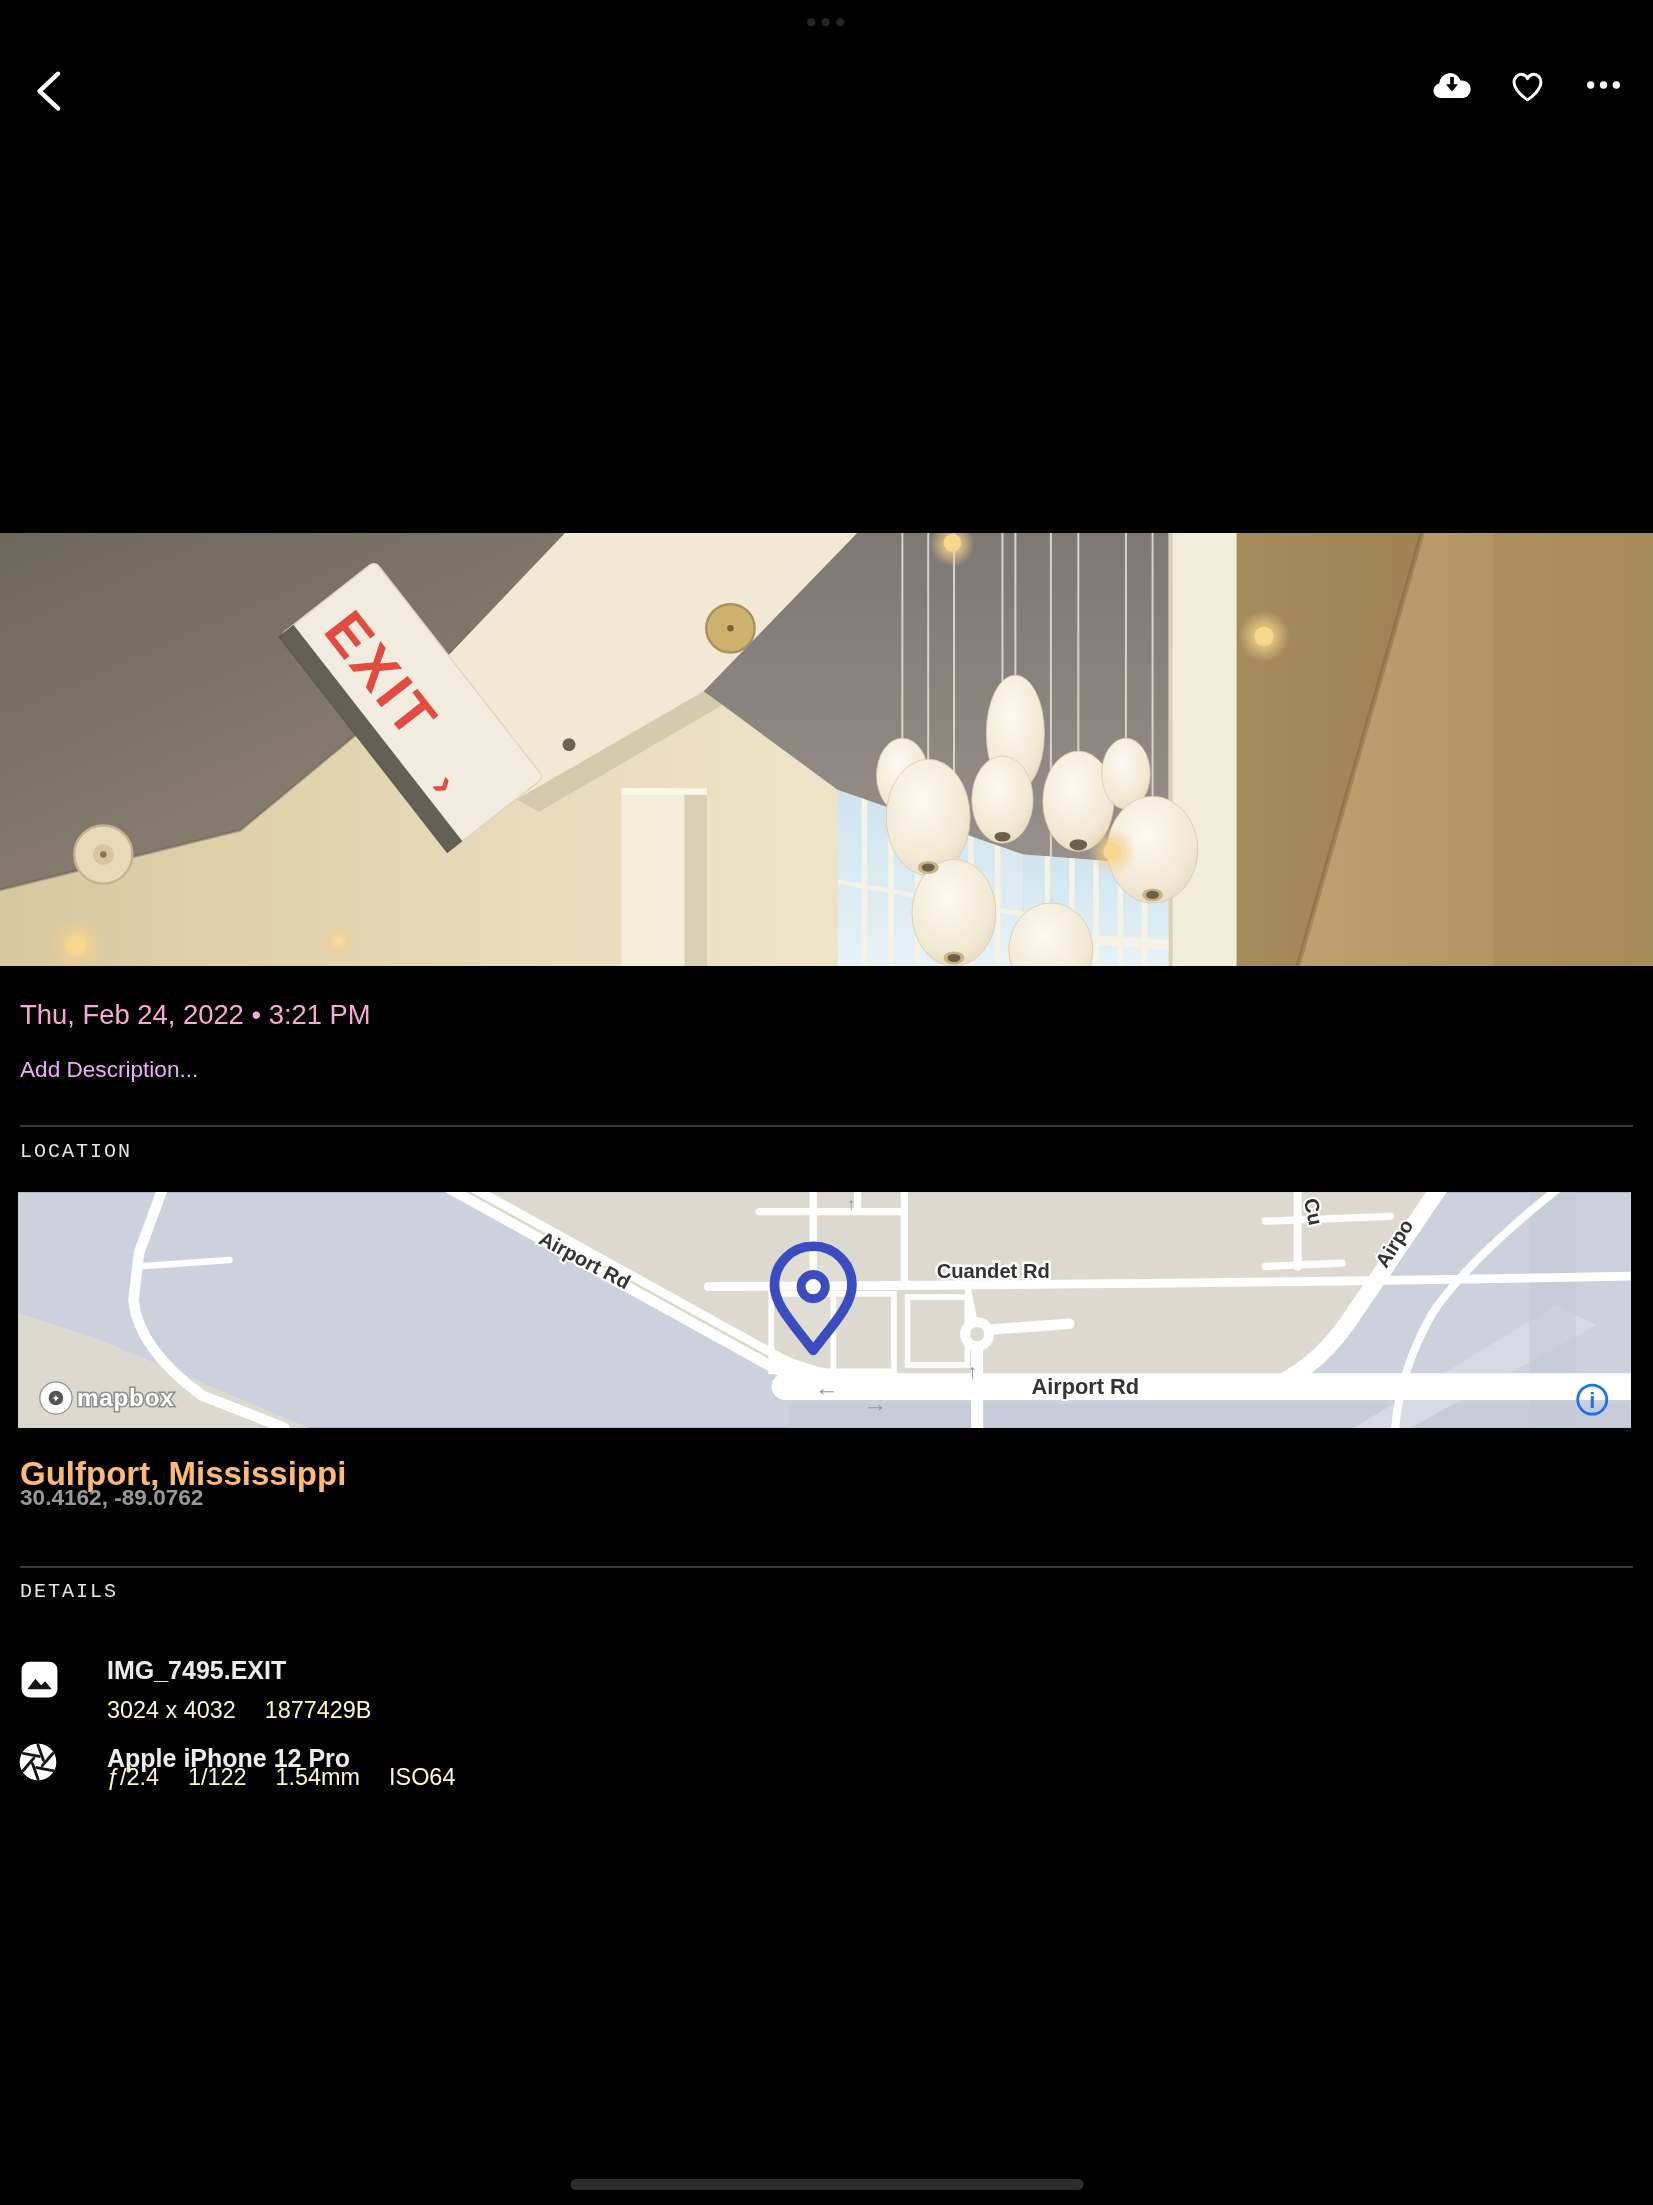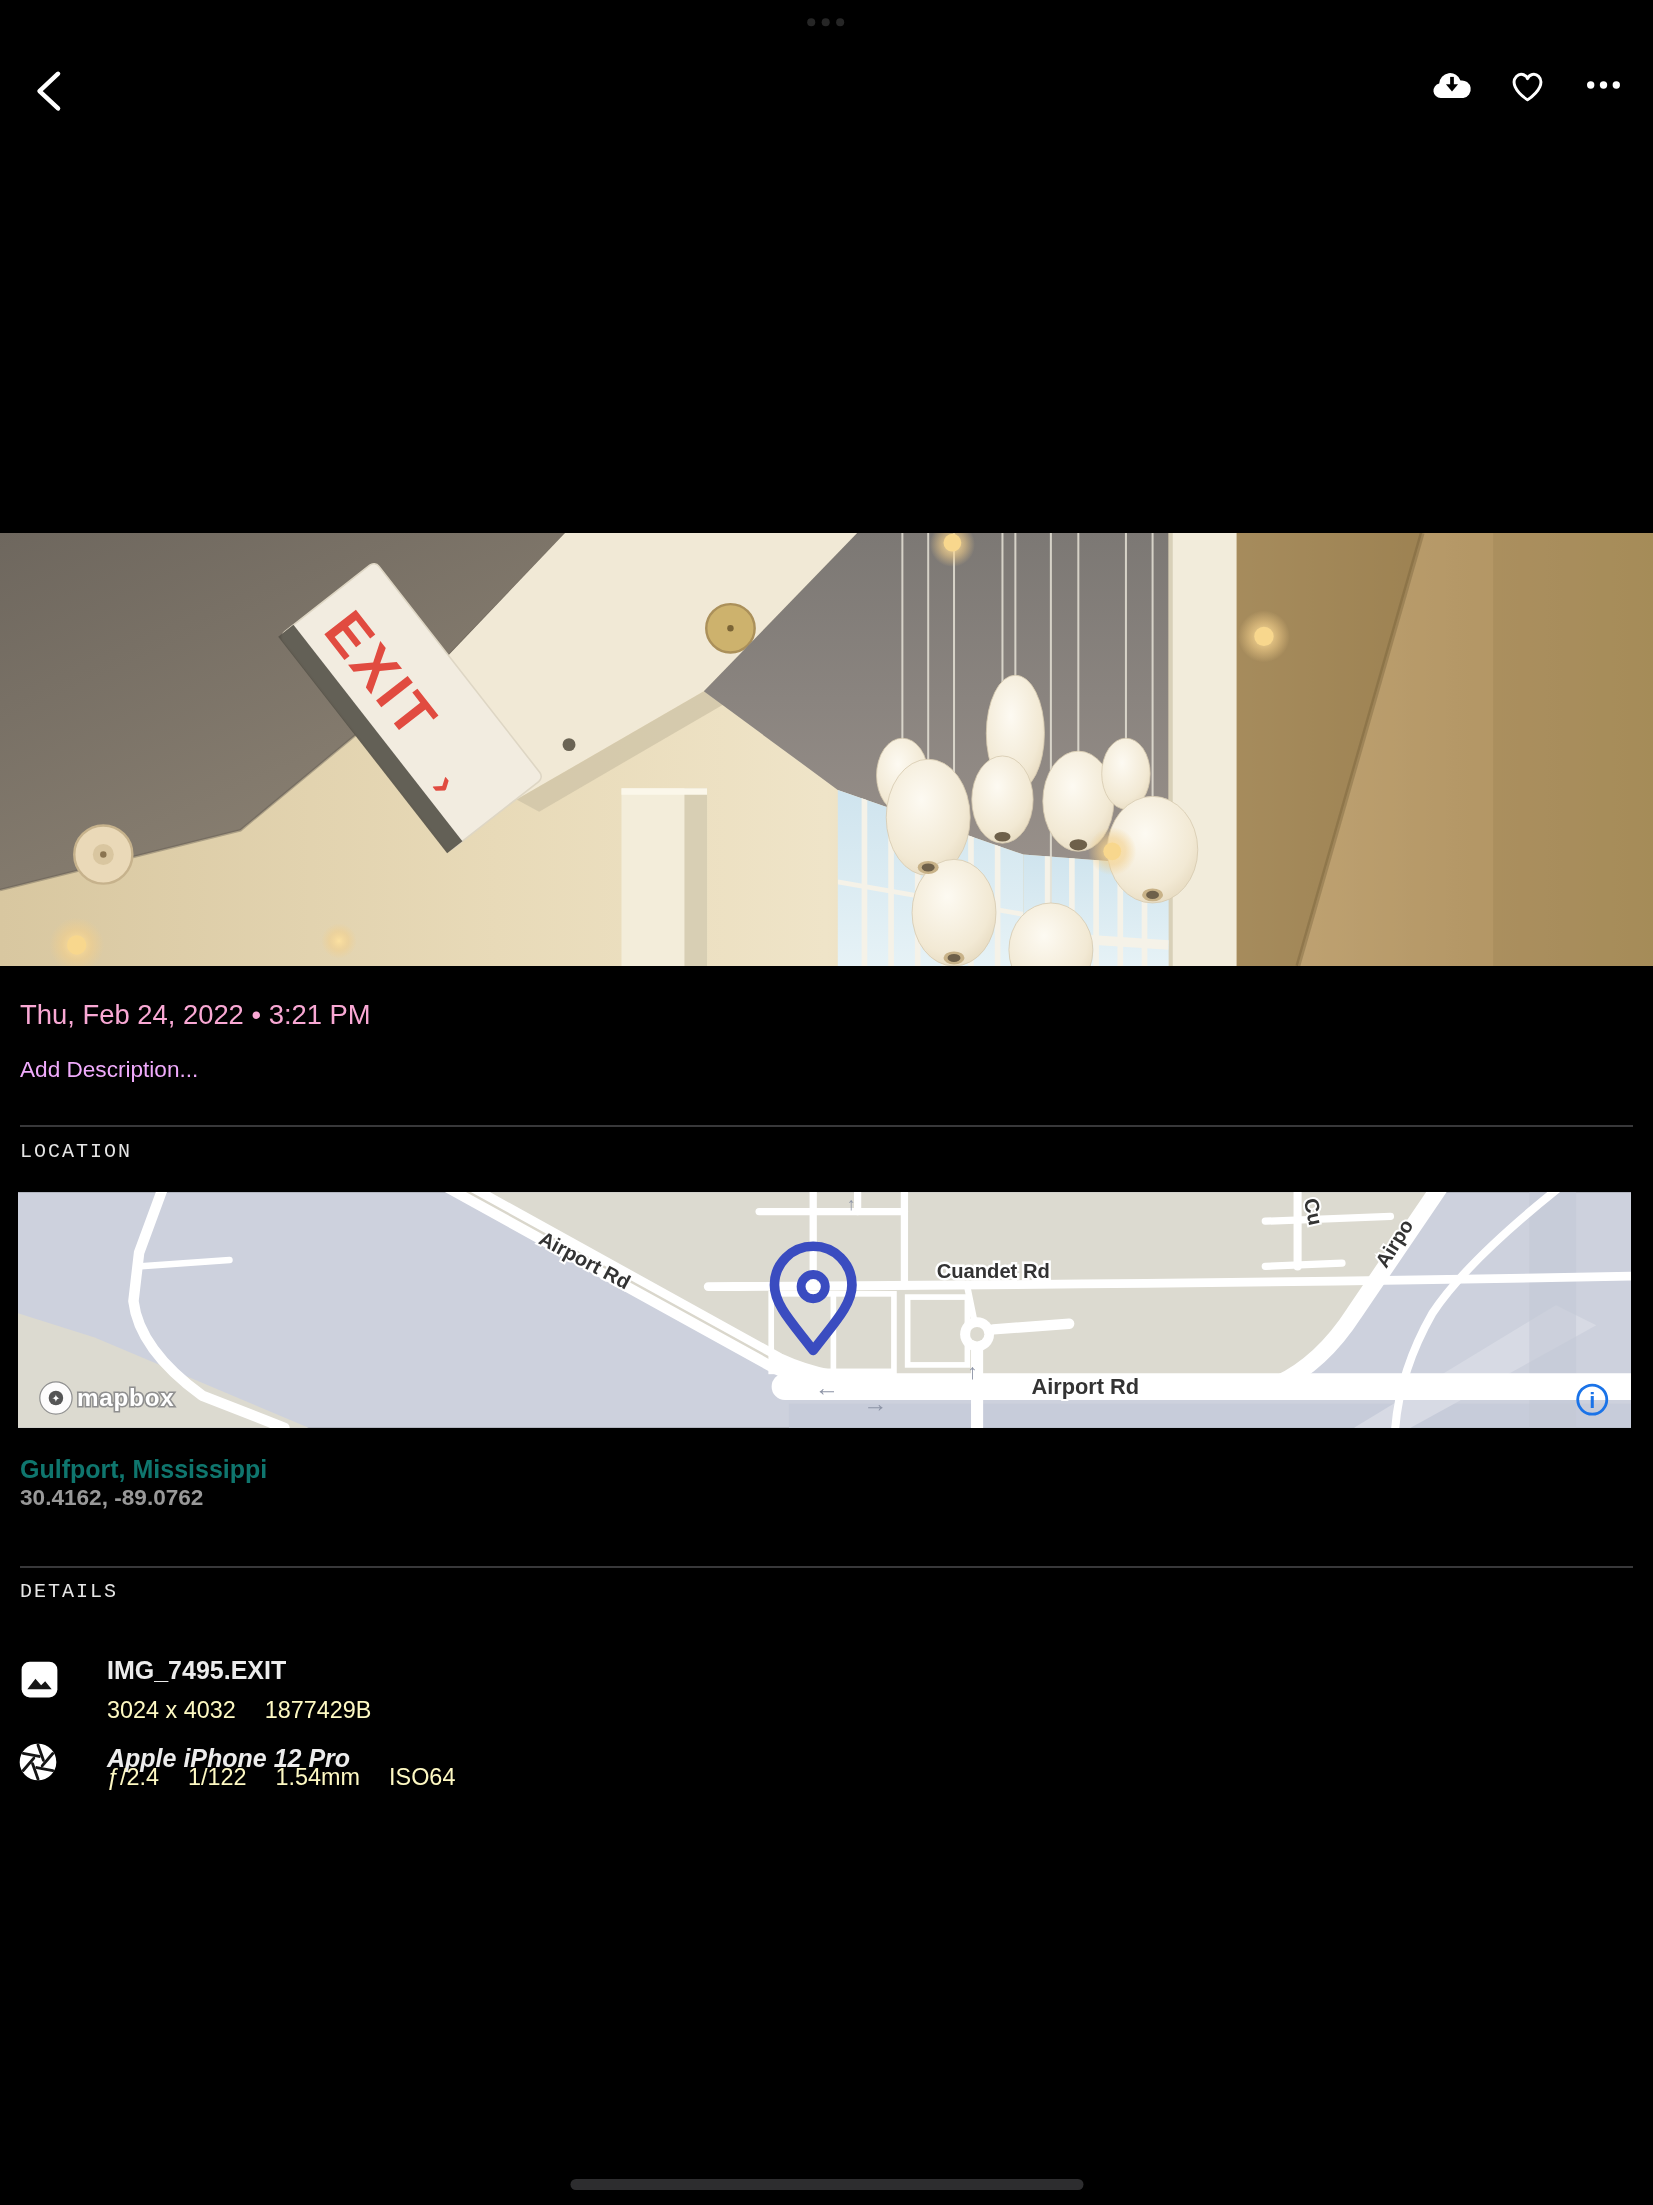--- a/index.html
+++ b/index.html
@@ -3,21 +3,21 @@
 <meta charset="utf-8">
 <style>
   html,body{margin:0;padding:0;background:#000;}
   body{font-family:"Liberation Sans", sans-serif;}
   #screen{position:relative;width:1653px;height:2205px;background:#000;overflow:hidden;}
   .abs{position:absolute;}
   .divider{position:absolute;left:20px;right:20px;height:1.6px;background:#38383a;}
   .sec-header{position:absolute;left:20px;font-size:20px;letter-spacing:2px;color:#e5e5e5;font-weight:400;font-family:Liberation Mono, monospace;}
   .date-line{position:absolute;left:20px;font-size:27.4px;color:#f9a8d4;font-weight:500;}
   .desc-line{position:absolute;left:20px;font-size:22.6px;color:#f0abfc;}
-  .place{position:absolute;left:20px;font-size:25px;color:#0f766e;font-weight:700;}
+  .place{position:absolute;left:20px;font-size:33px;color:#fdba74;font-weight:700;}
   .coords{position:absolute;left:20px;font-size:22.6px;color:#999;font-weight:bold;}
   .item-title{position:absolute;left:107px;font-size:25px;color:#ececec;font-weight:700;}
   .item-sub{position:absolute;left:107px;font-size:23.4px;color:#fef9c3;}
   .item-sub span{margin-right:29px;}
   .home-indicator{position:absolute;left:50%;transform:translateX(-50%);top:2179px;width:513px;height:10.5px;border-radius:5.7px;background:#2d2d2f;}
   svg{display:block;}
   text{font-family:"Liberation Sans", sans-serif;}
 </style>
 </head>
 <body>
@@ -319,20 +319,20 @@
           <line x1="24" y1="3.5" x2="30.5" y2="22"></line>
         </g>
       <g transform="rotate(240 24 24)">
           <line x1="24" y1="3.5" x2="30.5" y2="22"></line>
         </g>
       <g transform="rotate(300 24 24)">
           <line x1="24" y1="3.5" x2="30.5" y2="22"></line>
         </g>
     </g>
   </svg>
-  <div class="item-title" style="top:1744px;font-style:italic;">Apple iPhone 12 Pro</div>
+  <div class="item-title" style="top:1744px;">Apple iPhone 12 Pro</div>
   <div class="item-sub" style="top:1736px;margin-top:28px;">
     <span>ƒ/2.4</span><span>1/122</span><span>1.54mm</span><span>ISO64</span>
   </div>
 
   <div class="home-indicator"></div>
 </div>
 
 
 </body></html>

